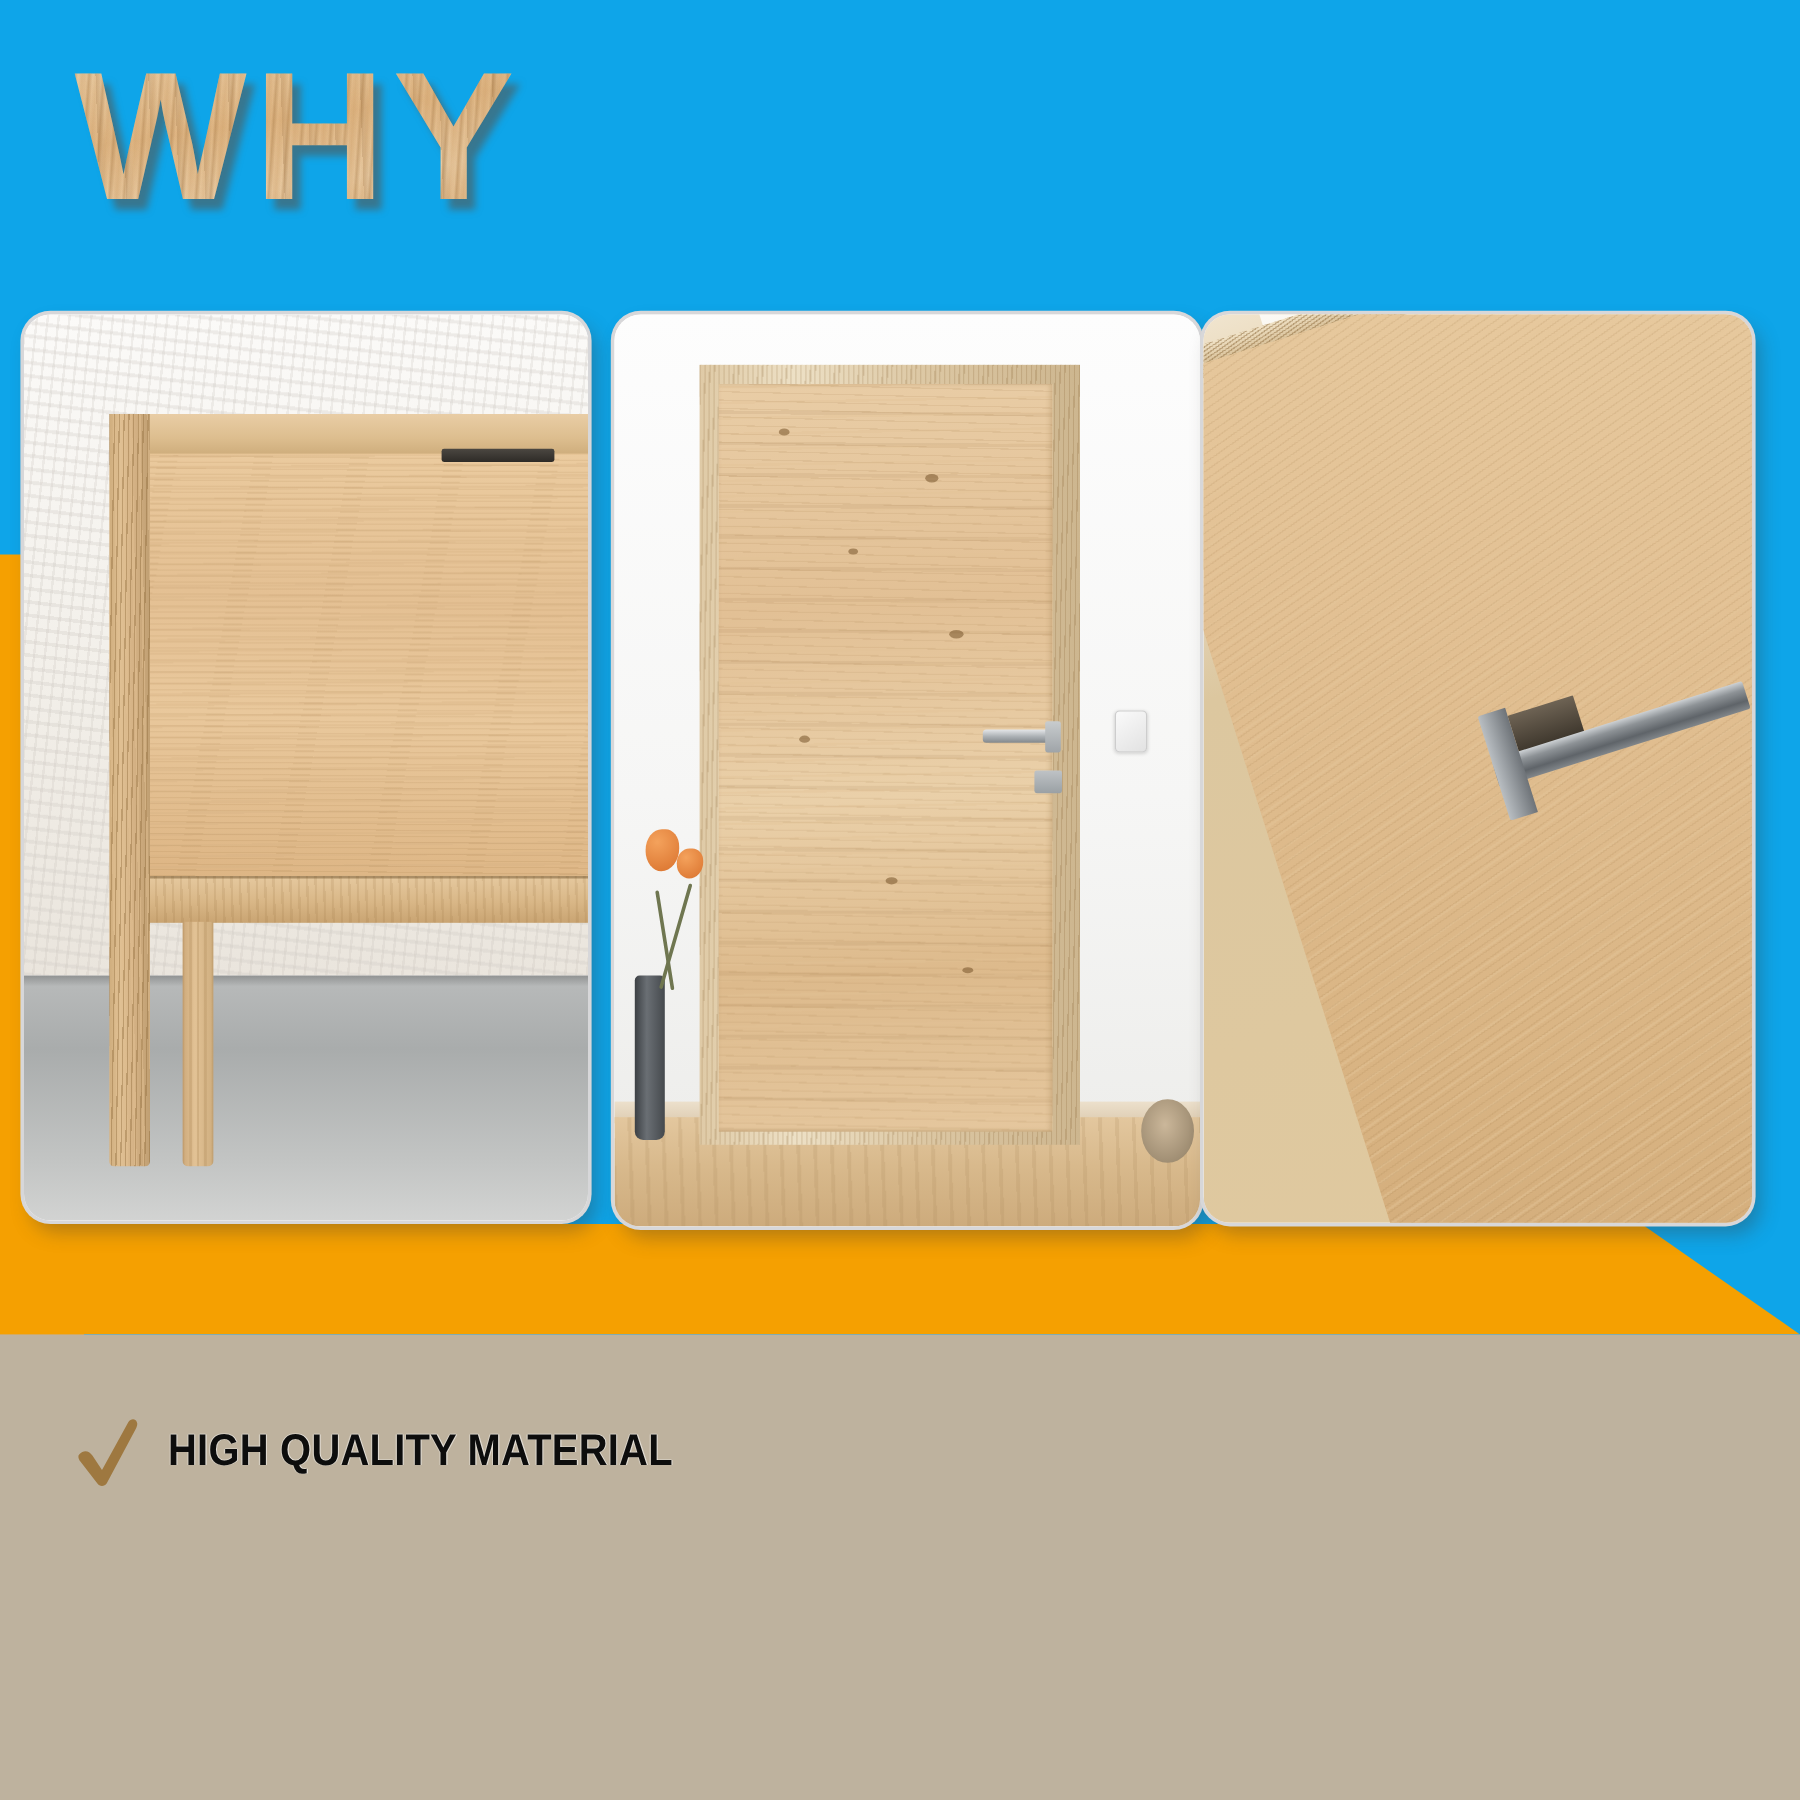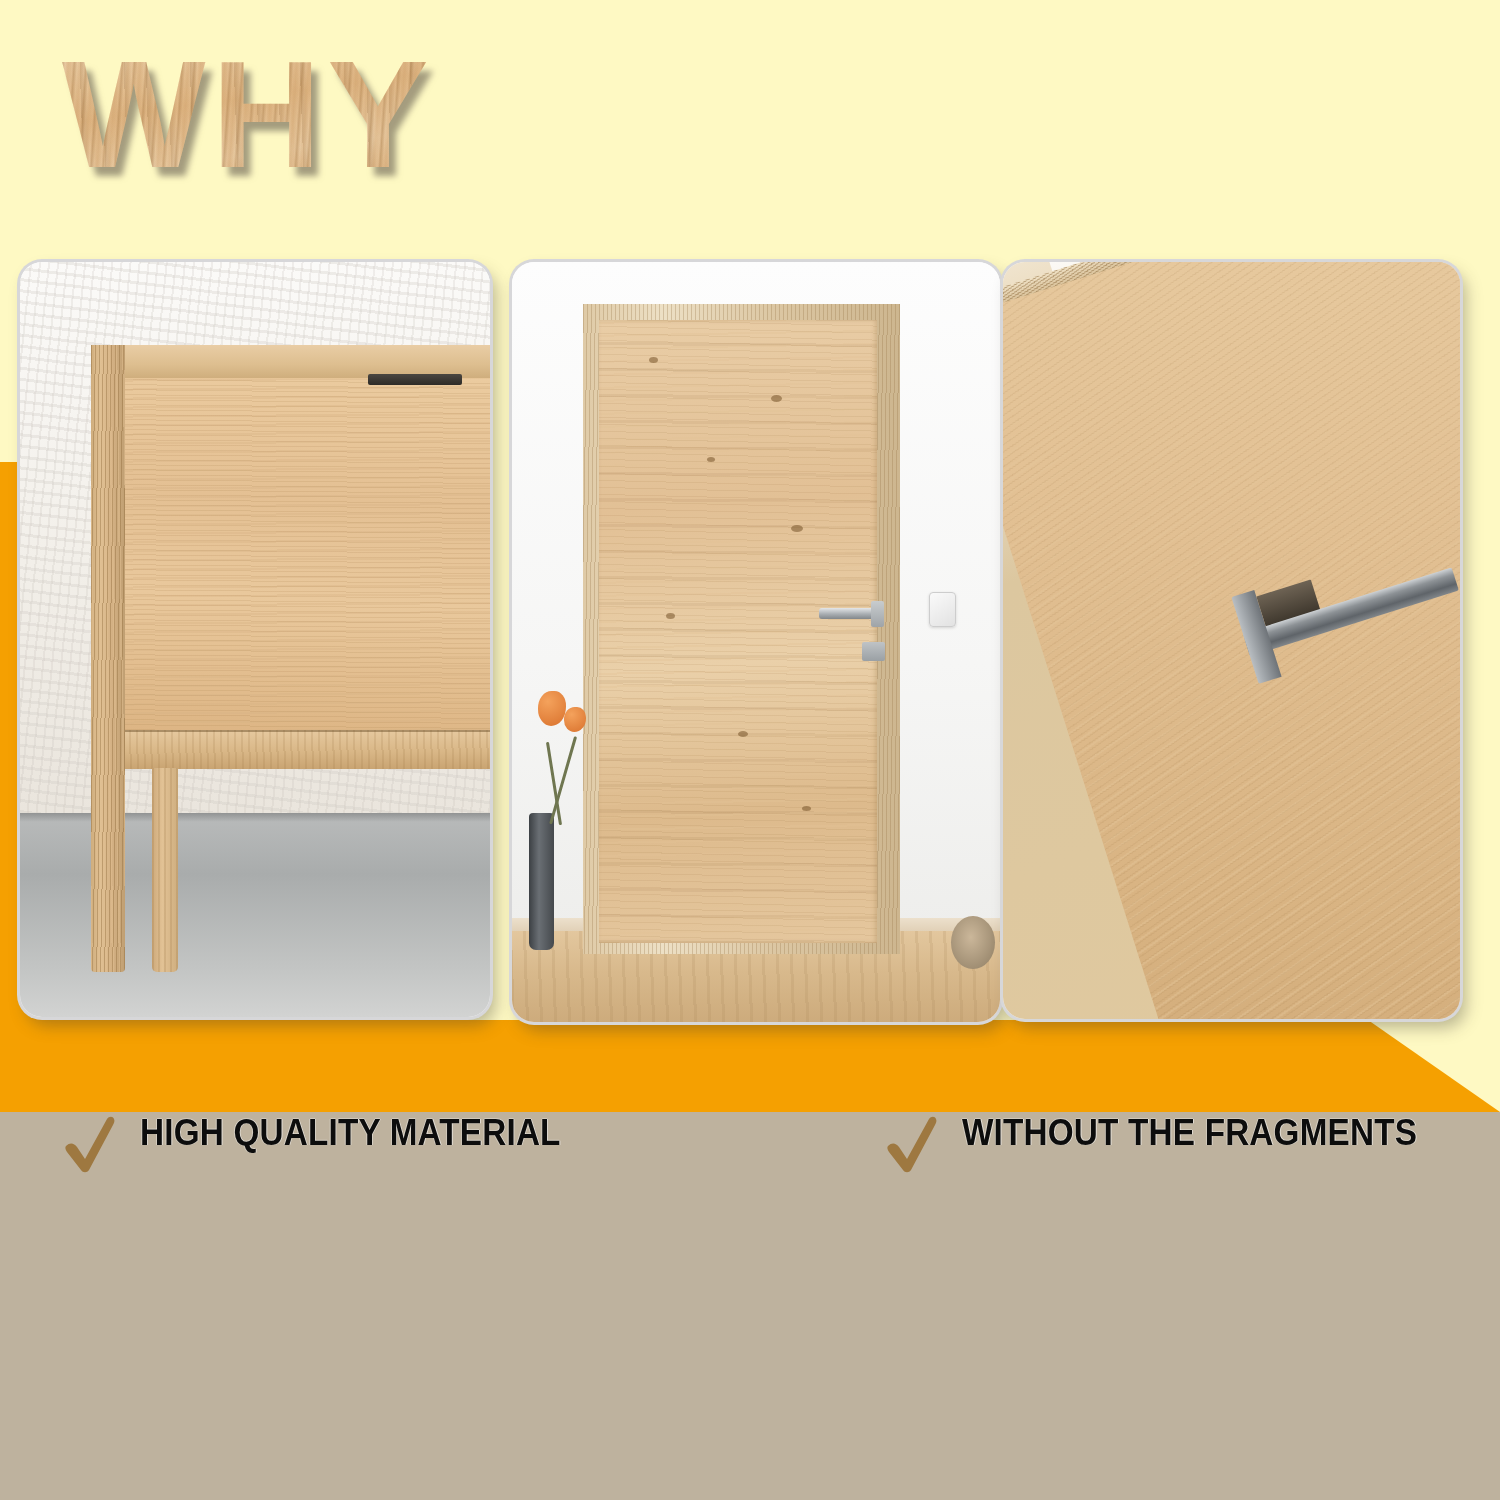--- a/index.html
+++ b/index.html
@@ -8,21 +8,21 @@
   html, body {
     width:1500px; height:1500px;
     background:#ffffff;
     font-family:"Liberation Sans", sans-serif;
     overflow:hidden;
   }
 
   #stage {
     position:relative;
     width:1500px; height:1500px;
-    background:#fef9c3;
+    background:#0ea5e9;
     overflow:hidden;
   }
 
   
   #headline {
     position:absolute;
     left:62px; top:38px;
     width:1100px; height:180px;
     display:flex;
     align-items:baseline;
@@ -319,20 +319,21 @@
     left:0; top:1112px;
     width:1500px; height:388px;
     display:grid;
     grid-template-columns:822px 678px;
     grid-template-rows:1fr 1fr;
     z-index:5;
   }
 
   .feature {
     display:flex;
+    align-items:center;
     gap:20px;
     padding-left:62px;
   }
   .feature.col2 { padding-left:42px; }
 
   .check-icon {
     flex:0 0 auto;
     width:58px; height:62px;
     display:block;
   }
@@ -425,23 +426,17 @@
   <div id="feature-grid">
 
     <div class="feature">
       <svg class="check-icon" viewBox="0 0 58 62">
         <path d="M4 34 C8 30 12 31 15 35 L23 47 L45 7 C47 4 51 4 52 7 C53 9 52 11 51 13 L27 58 C25 61 21 61 19 58 L5 40 C3 37 3 35 4 34 Z" fill="#9E7840"></path>
       </svg>
       <span class="feature-label">HIGH QUALITY MATERIAL</span>
     </div>
 
 
-    <div class="feature">
-      <svg class="check-icon" viewBox="0 0 58 62">
-        <path d="M4 34 C8 30 12 31 15 35 L23 47 L45 7 C47 4 51 4 52 7 C53 9 52 11 51 13 L27 58 C25 61 21 61 19 58 L5 40 C3 37 3 35 4 34 Z" fill="#9E7840"></path>
-      </svg>
-      <span class="feature-label">WITHOUT THE FRAGMENTS</span>
-    </div>
 
 
   </div>
 
 </div>
 
 </body></html>

